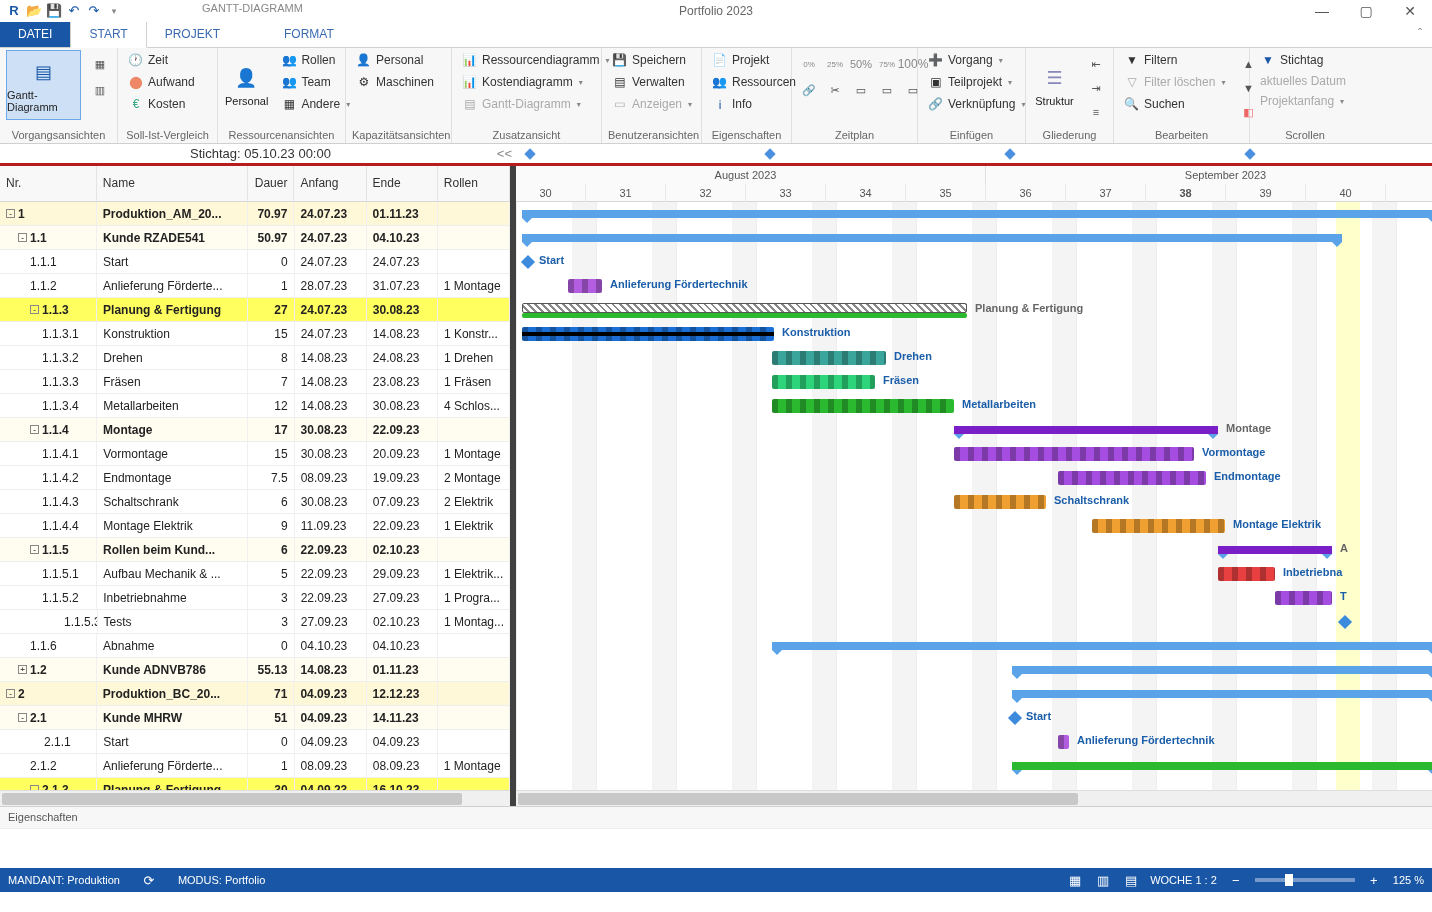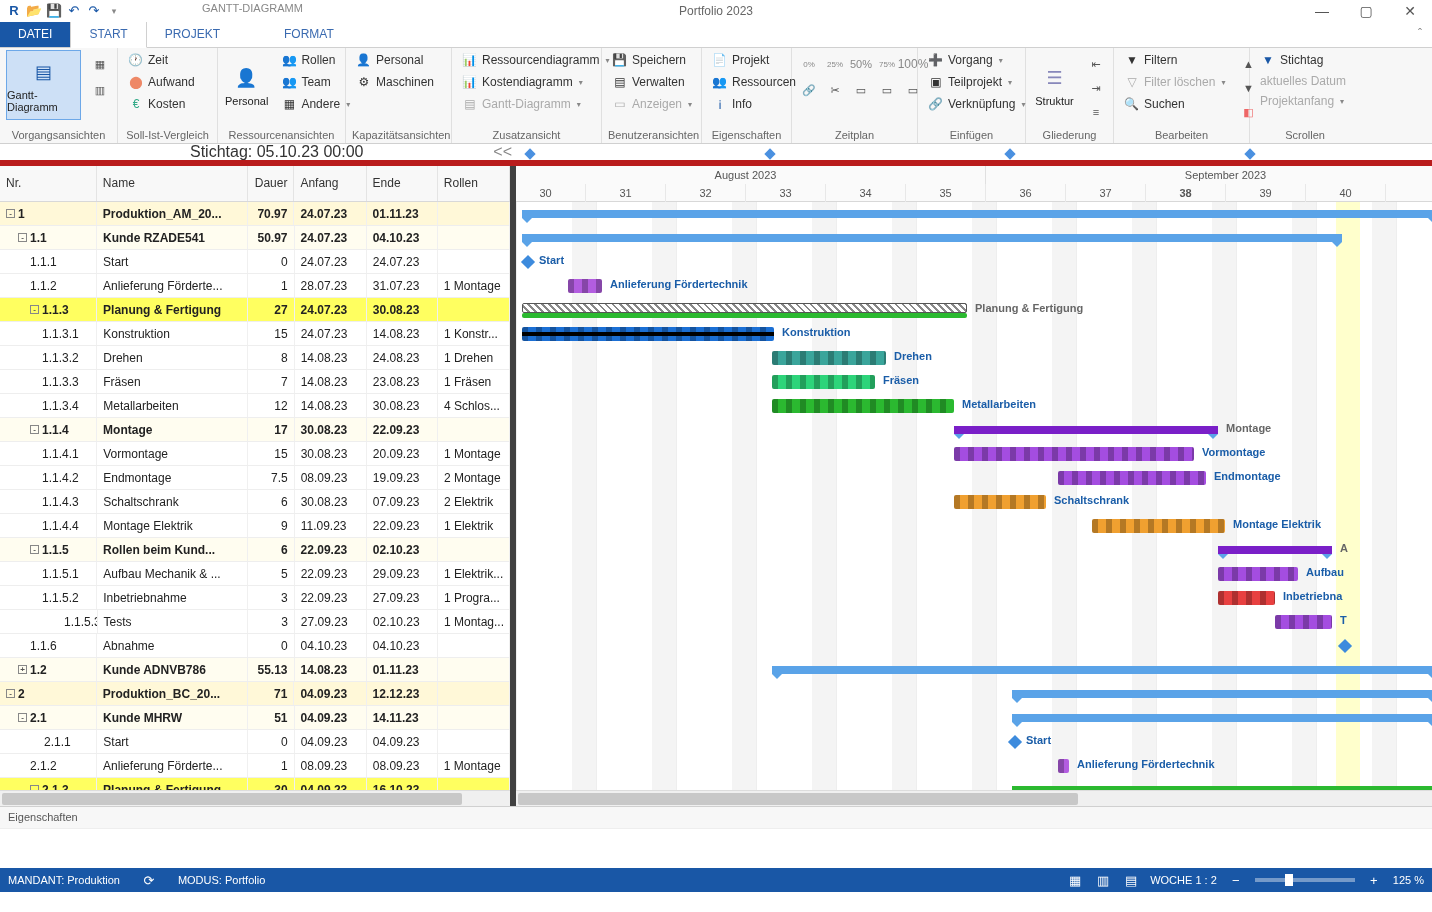--- a/index.html
+++ b/index.html
@@ -25,21 +25,21 @@
 .bigbtn{display:flex;flex-direction:column;align-items:center;justify-content:center;width:84px;height:70px;border:1px solid transparent;cursor:pointer;font-size:11px;gap:3px}
 .bigbtn.sel{background:#cde0f6;border-color:#6da8e8}
 .ico{width:28px;height:28px;display:flex;align-items:center;justify-content:center;font-size:18px}
 .col{display:flex;flex-direction:column;gap:2px}
 .smallbtn{display:flex;align-items:center;gap:4px;padding:2px 4px;font-size:12px;color:#333;cursor:pointer;white-space:nowrap}
 .smallbtn .si{width:16px;height:16px;display:inline-flex;align-items:center;justify-content:center;font-size:12px}
 .dd{color:#888;font-size:8px;margin-left:2px}
 .tinyico-row{display:flex;gap:4px}
 .tinyico{width:22px;height:20px;display:flex;align-items:center;justify-content:center;cursor:pointer;font-size:11px;color:#555;border:1px solid transparent}
 
-.stichbar{height:22px;display:flex;align-items:center;padding:0 10px;position:relative;border-bottom:6px solid #b91c1c;font-size:16px;color:#333}
+.stichbar{height:22px;display:flex;align-items:center;padding:0 10px;position:relative;border-bottom:3px solid #b91c1c;font-size:13px;color:#333}
 .stichbar .txt{position:absolute;left:190px}
 .stichbar .back{position:absolute;right:920px;color:#888;cursor:pointer}
 
 .main{display:flex;height:640px}
 .grid{width:516px;border-right:6px solid #404040;overflow:hidden;display:flex;flex-direction:column}
 .ghead{display:flex;height:36px;background:#f8f8f8;border-bottom:1px solid #d8d8d8}
 .gh{border-right:1px solid #e4e4e4;padding:10px 6px 4px;font-size:12px;color:#333;overflow:hidden}
 .gbody{flex:1;overflow:hidden}
 .grow{display:flex;height:24px;border-bottom:1px solid #eee;align-items:center;font-size:12px}
 .gc{border-right:1px solid #f0f0f0;padding:0 6px;overflow:hidden;white-space:nowrap;text-overflow:ellipsis;height:100%;display:flex;align-items:center}
@@ -729,24 +729,20 @@
         </div>
         <div class="gantt-row">
           <div class="task-bar striped" style="left: 576px; width: 133px; background-color: rgb(240, 160, 48);"></div>
           <div class="task-lbl" style="left: 717px;">Montage Elektrik</div>
         </div>
         <div class="gantt-row">
           <div class="summary-bar" style="left: 702px; width: 114px; background: rgb(122, 31, 200);"></div>
           <div class="task-lbl" style="left: 824px; color: rgb(102, 102, 102);">A</div>
         </div>
         <div class="gantt-row">
-          <div class="task-bar striped" style="left: 702px; width: 80px; background-color: rgb(164, 77, 224);"></div>
-          <div class="task-lbl" style="left: 790px;">Aufbau</div>
-        </div>
-        <div class="gantt-row">
           <div class="task-bar striped" style="left: 702px; width: 57px; background-color: rgb(232, 64, 64);"></div>
           <div class="task-lbl" style="left: 767px;">Inbetriebna</div>
         </div>
         <div class="gantt-row">
           <div class="task-bar striped" style="left: 759px; width: 57px; background-color: rgb(164, 77, 224);"></div>
           <div class="task-lbl" style="left: 824px;">T</div>
         </div>
         <div class="gantt-row">
           <div class="milestone" style="left: 824px;"></div>
         </div>

